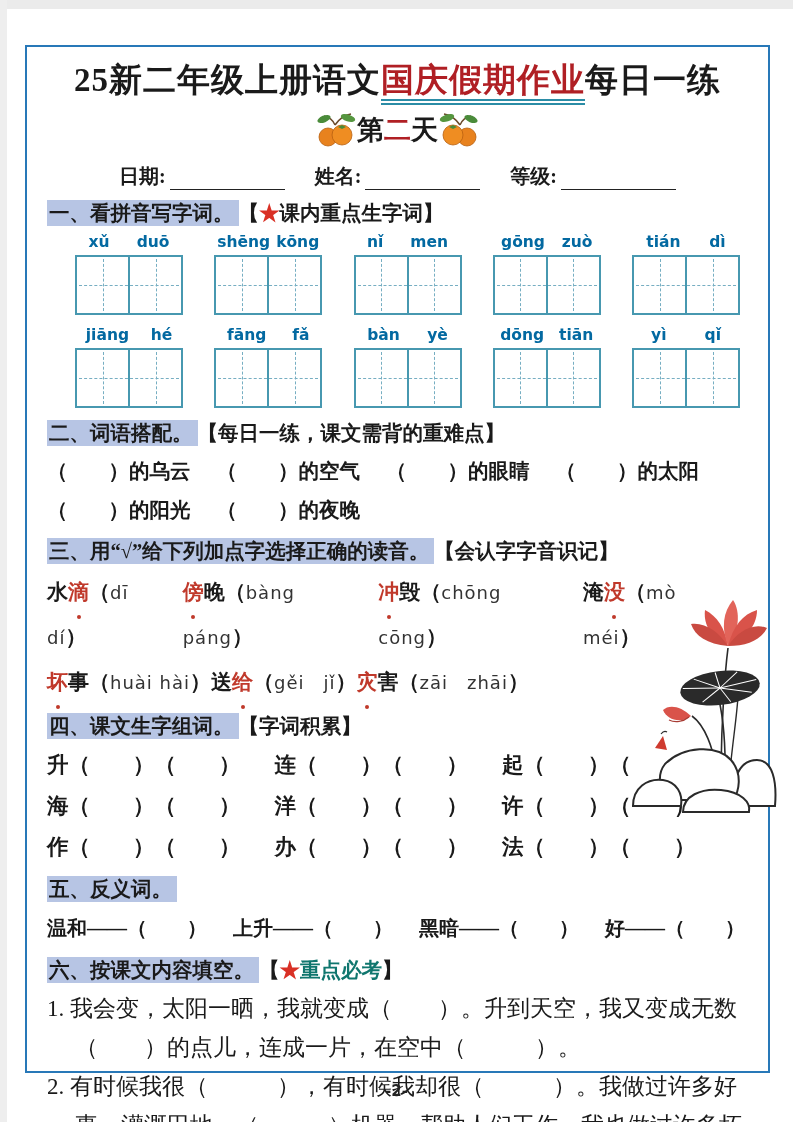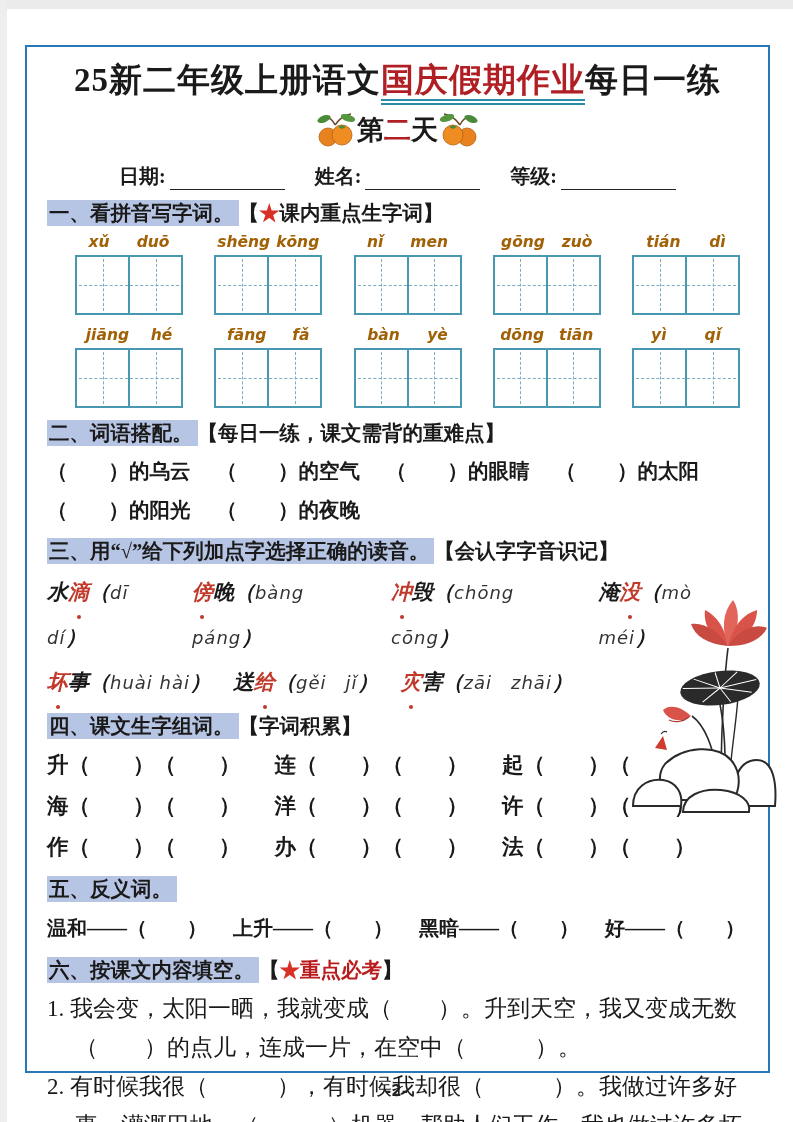--- a/index.html
+++ b/index.html
@@ -38,36 +38,36 @@
 
   
   .info-line { display:flex; justify-content:center; gap:30px; margin:14px 0 8px 0; font-size:20px; font-weight:bold; }
   .info-field { display:flex; align-items:flex-end; gap:4px; }
   .wline { display:inline-block; width:115px; border-bottom:1.6px solid #222; height:24px; }
 
   
   .sec-head { font-size:20.5px; font-weight:bold; margin:6px 0 4px 0; line-height:30px; }
   .hl { background:#b7c5e4; padding:2px 5px 2px 2px; }
   .star { color:#d93025; }
-  .tag-red { color:#b91c1c; }
+  .tag-red { color:#0f766e; }
 
   
   .pgrid-row { display:flex; justify-content:space-between; padding:0 8px 0 28px; margin:4px 0 10px 0; }
   .pgroup { width:108px; display:flex; flex-direction:column; }
-  .pin { display:flex; justify-content:space-around; font-size:15.5px; font-weight:bold; font-family:"DejaVu Sans", sans-serif; color:#a16207; line-height:20px; margin-bottom:3px;font-style:italic; }
+  .pin { display:flex; justify-content:space-around; font-size:15.5px; font-weight:bold; font-family:"DejaVu Sans", sans-serif; color:#0369a1; line-height:20px; margin-bottom:3px; }
   .gbox { width:108px; height:60px; border:2px solid #4798b0; display:flex; position:relative; background:#fff; }
   .gbox::after { content:""; position:absolute; left:2px; right:2px; top:50%; border-top:1.5px dashed #76aec2; }
   .gcell { flex:1; position:relative; }
   .gcell + .gcell { border-left:2px solid #4798b0; }
   .gcell::before { content:""; position:absolute; left:50%; top:2px; bottom:2px; border-left:1.5px dashed #76aec2; }
 
   
   .wrow { font-size:20.5px; font-weight:600; line-height:39px; display:flex; flex-wrap:nowrap; }
   .s2-row { gap:26px; }
-  .s3-row { gap:22px; line-height:45px; font-size:21px;font-style:italic; }
+  .s3-row { gap:0; line-height:45px; font-size:21px; }
   .s4-row { gap:34px; line-height:41px; font-size:21.5px; }
   .s5-row { gap:26px; line-height:41px; font-size:20px; }
   .rchar { color:#c0392b; position:relative; display:inline-block; }
   .rchar::after { content:""; position:absolute; left:50%; transform:translateX(-50%); bottom:-4px; width:4px; height:4px; border-radius:50%; background:#c0392b; }
   .opt { font-family:"DejaVu Sans", sans-serif; font-size:18px; font-weight:500; color:#333; letter-spacing:1px; }
 
   
   .para { font-size:23px; font-weight:400; line-height:39px; padding-left:28px; text-indent:-28px; margin:0; }
 
   

